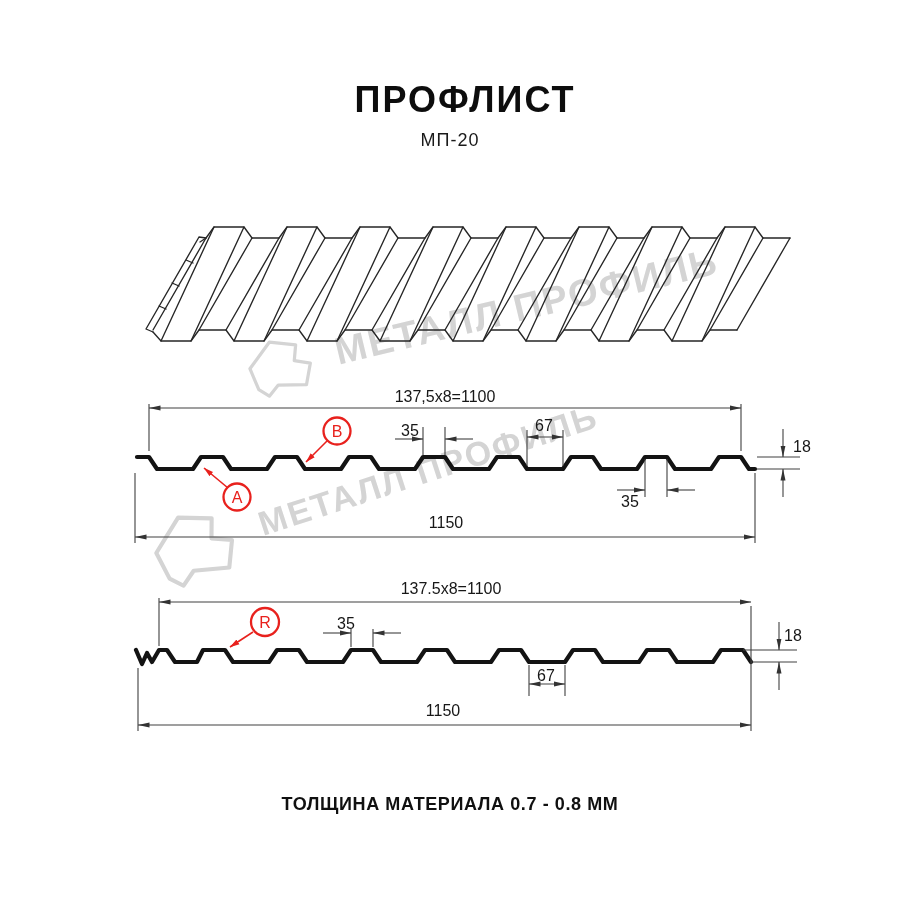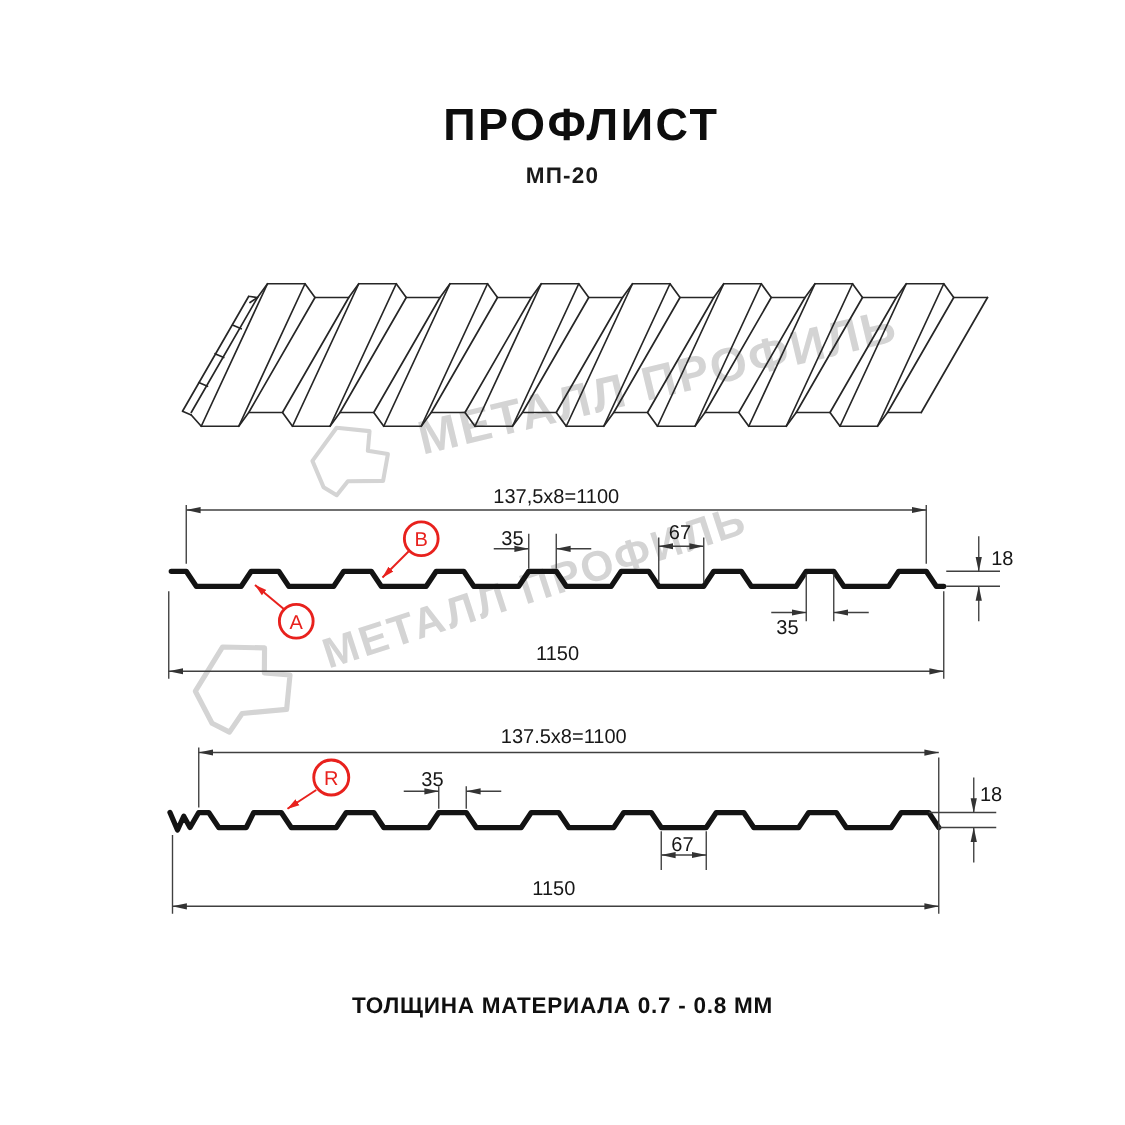--- a/index.html
+++ b/index.html
@@ -1,21 +1,21 @@
 <!DOCTYPE html>
 <html><head>
 <meta charset="utf-8">
 <style>
   html,body{margin:0;padding:0;background:#ffffff;}
   .canvas{position:relative;width:900px;height:900px;background:#ffffff;overflow:hidden;
           font-family:"Liberation Sans",sans-serif;color:#111;}
   .title{position:absolute;top:79px;left:0;width:900px;text-align:center;
          font-size:36px;font-weight:bold;letter-spacing:2px;color:#0d0d0d;padding-left:15px;}
   .subtitle{position:absolute;top:130px;left:0;width:900px;text-align:center;
-         font-size:18px;font-weight:bold;letter-spacing:1px;color:#1a1a1a;}
+         font-size:18px;font-weight:normal;letter-spacing:1px;color:#1a1a1a;}
   .footer{position:absolute;top:794px;left:0;width:900px;text-align:center;
          font-size:18px;font-weight:bold;letter-spacing:0.6px;color:#101010;}
   .watermark{position:absolute;display:flex;align-items:center;gap:10px;
          color:#d4d4d4;font-weight:bold;white-space:nowrap;transform-origin:0 50%;}
   .wm1{left:244px;top:344px;font-size:38px;letter-spacing:2px;transform:rotate(-13.5deg);}
   .wm2{left:150px;top:522px;font-size:34px;letter-spacing:2px;transform:rotate(-18deg);}
   .wm-logo{stroke:#d4d4d4;fill:none;stroke-width:2.6;stroke-linejoin:round;}
   .drawing{position:absolute;left:0;top:0;}
   .pf{fill:none;stroke:#131313;stroke-width:4.2;stroke-linejoin:round;stroke-linecap:round;}
   .t{fill:none;stroke:#262626;stroke-width:1.35;stroke-linejoin:round;stroke-linecap:round;}

